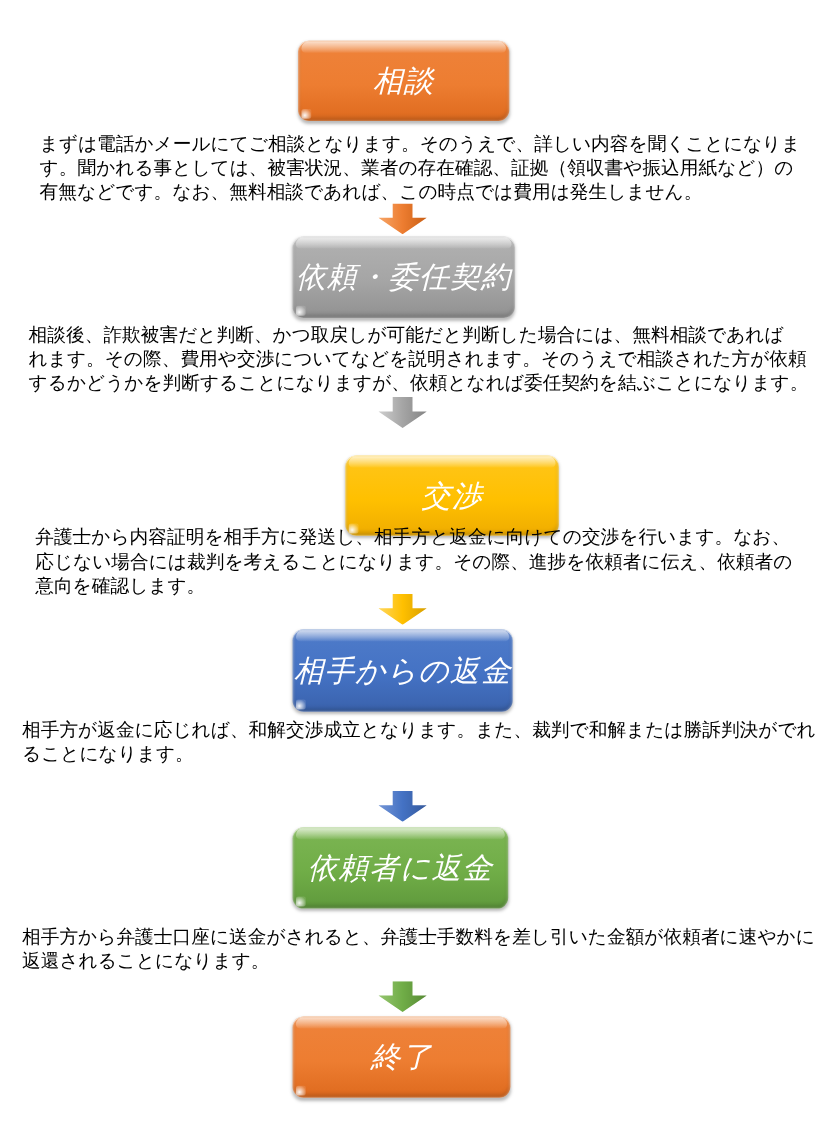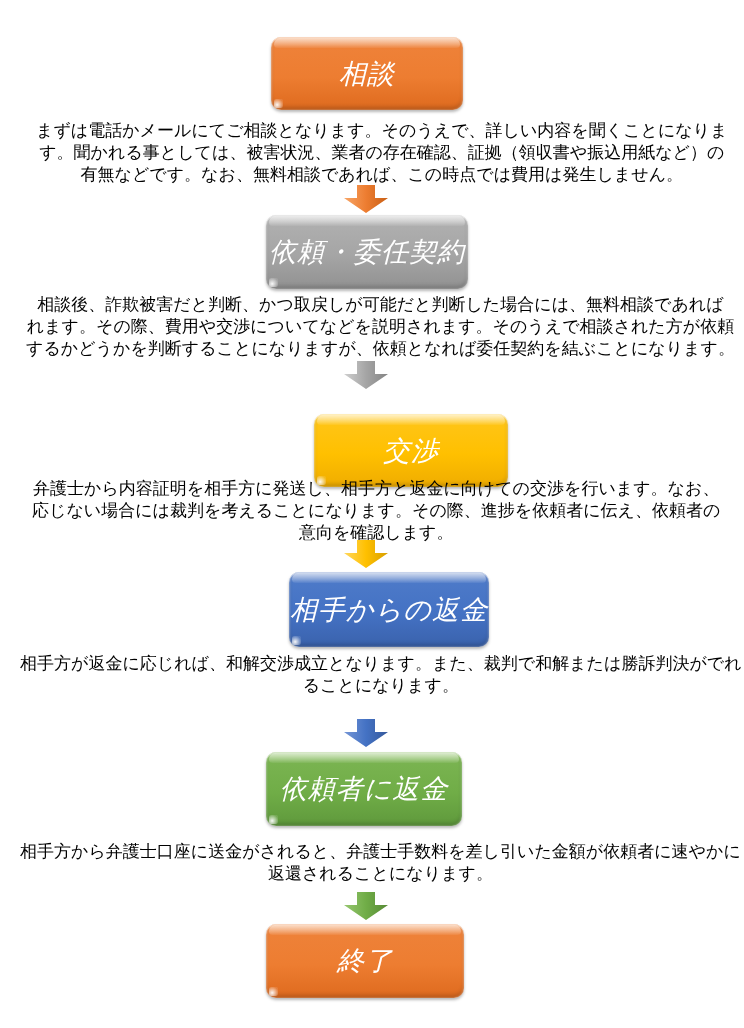--- a/index.html
+++ b/index.html
@@ -51,21 +51,20 @@
   .c-gold   { background: linear-gradient(180deg, #FFD44D 0%, #FFC414 14%, #FFC000 55%, #EFAC00 100%); }
   .c-blue   { background: linear-gradient(180deg, #7191CE 0%, #4C79C8 14%, #4472C4 55%, #3A62AC 100%); }
   .c-green  { background: linear-gradient(180deg, #94C46C 0%, #79B350 14%, #70AD47 55%, #5F993C 100%); }
 
   
   .para {
     position: absolute;
     font-size: 17px;
     line-height: 22px;
     color: #000000;
-    text-align: center;
   }
   .tline { white-space: nowrap; }
 
   
   .flow-arrow { position: absolute; }
 </style>
 </head>
 <body>
 
 <div class="canvas">
@@ -126,21 +125,21 @@
     <defs>
       <linearGradient id="agGold" x1="0" y1="0" x2="1" y2="0">
         <stop offset="0" stop-color="#FFD75E"></stop>
           <stop offset="0.5" stop-color="#FFC000"></stop>
           <stop offset="1" stop-color="#D89F00"></stop>
       </linearGradient>
     </defs>
     <polygon points="13,0 31,0 31,13 44,13 22,28 0,13 13,13" fill="url(#agGold)"></polygon>
   </svg>
 
-  <div class="flow-box c-blue" style="left:266px; top:572px; width:200px; height:75px;margin-left:23px;">
+  <div class="flow-box c-blue" style="left:266px; top:572px; width:200px; height:75px;">
     <span>相手からの返金</span>
   </div>
 
   <div class="para" style="left:20px; top:653px;">
     <div class="tline">相手方が返金に応じれば、和解交渉成立となります。また、裁判で和解または勝訴判決がでれ</div>
     <div class="tline">ることになります。</div>
   </div>
 
   <svg class="flow-arrow" style="left:344px; top:719px;" width="44" height="28" viewBox="0 0 44 28">
     <defs>

